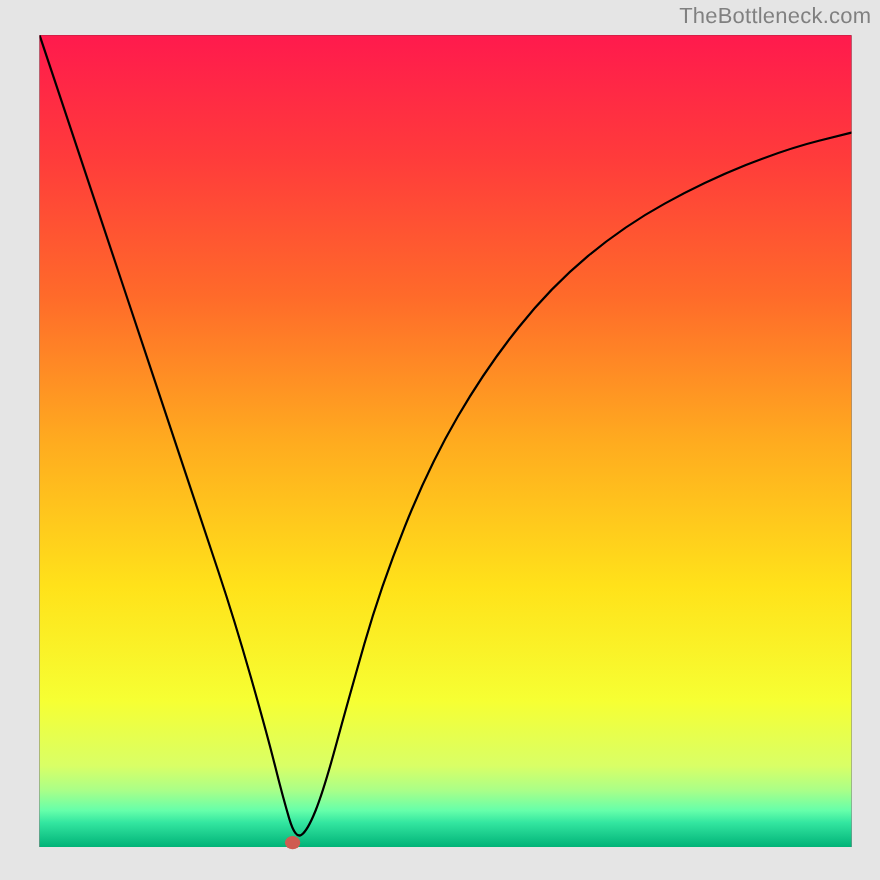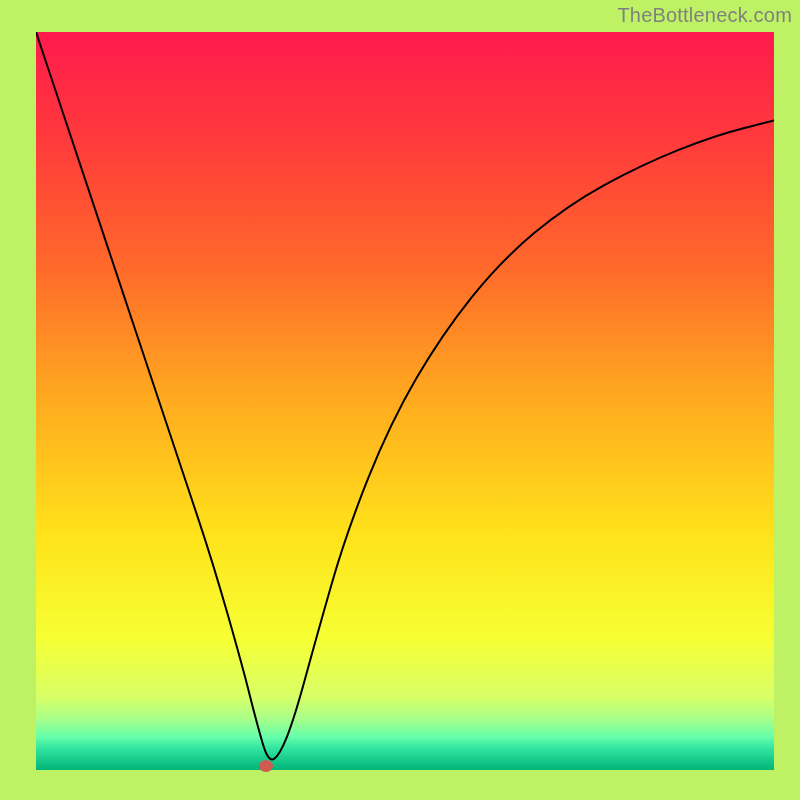--- a/index.html
+++ b/index.html
@@ -8,21 +8,21 @@
     width: 800px;
     height: 800px;
     overflow: hidden;
     font-family: Arial, Helvetica, sans-serif;
     background: #000;
   }
   .stage {
     position: relative;
     width: 800px;
     height: 800px;
-    background: #bef264;
+    background: #e5e5e5;
   }
   .plot-frame {
     position: absolute;
     box-sizing: border-box;
     background: #000;
   }
   .gradient {
     position: absolute;
     left: 0; top: 0; right: 0; bottom: 0;
   }

